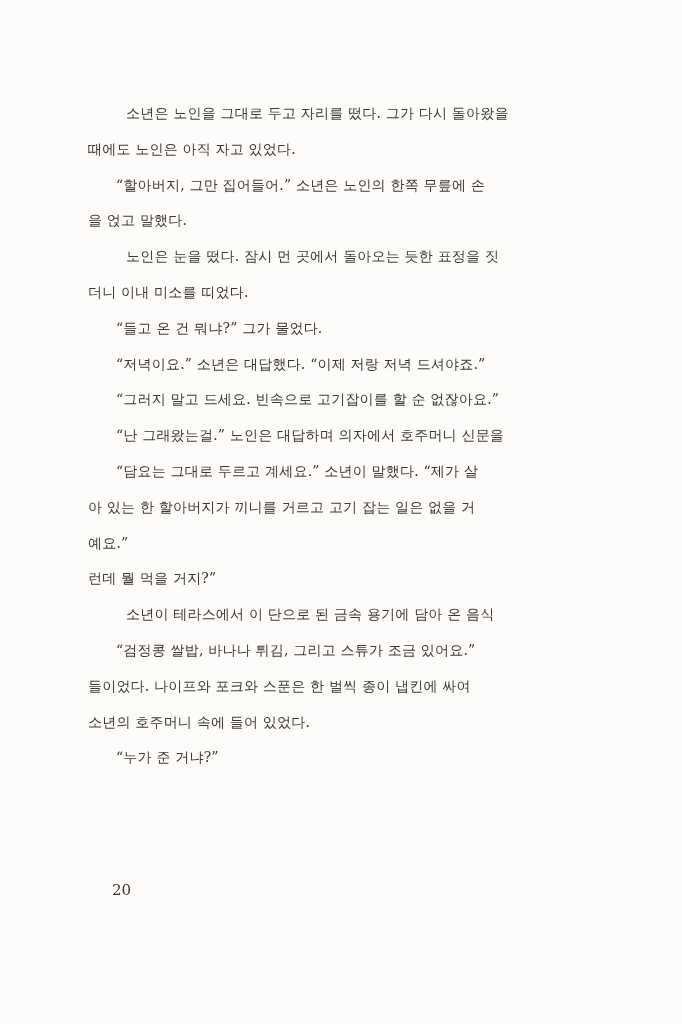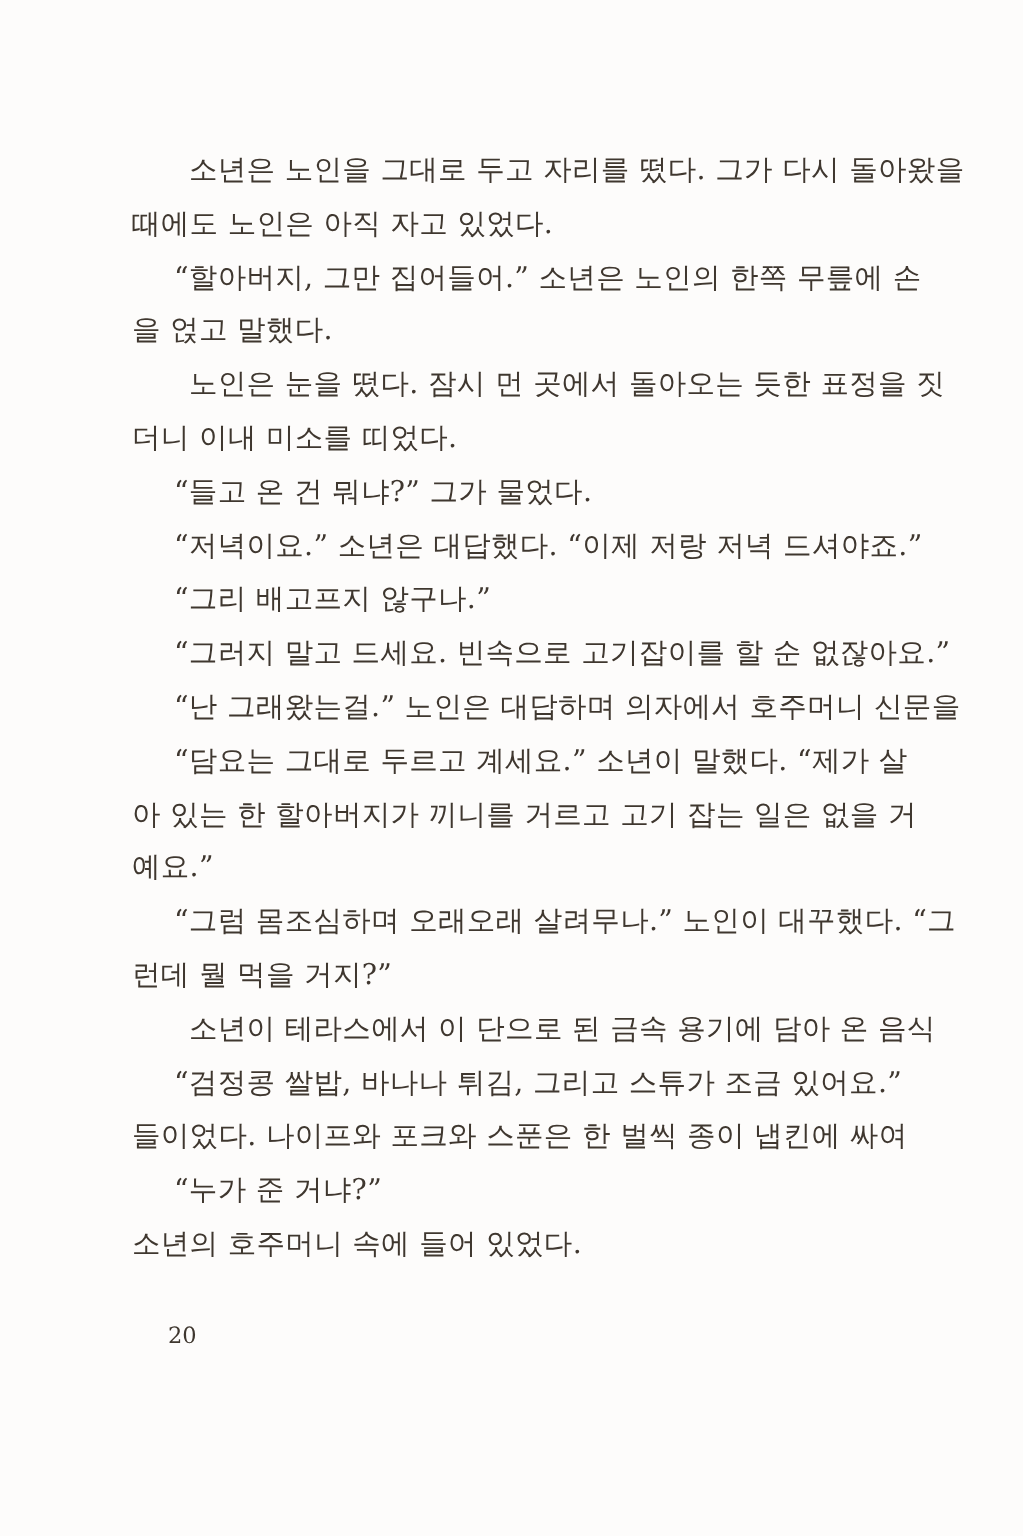--- a/index.html
+++ b/index.html
@@ -21,21 +21,21 @@
   .text-block {
     position: absolute;
     left: 88px;
     top: 96px;
     width: 480px;
     color: var(--ink, #3f372f);
   }
   .line {
     height: 35.8px;
     line-height: 35.8px;
-    font-size: 19px;
+    font-size: 14px;
     letter-spacing: 0.2px;
     white-space: nowrap;
   }
   .line.indent-para {
     padding-left: 38px;
   }
   .line.indent-quote {
     padding-left: 28px;
   }
   .page-number {
@@ -53,28 +53,26 @@
 <div class="page">
   <div class="text-block">
       <div class="line indent-para">소년은 노인을 그대로 두고 자리를 떴다. 그가 다시 돌아왔을</div>
       <div class="line">때에도 노인은 아직 자고 있었다.</div>
       <div class="line indent-quote">“할아버지, 그만 집어들어.” 소년은 노인의 한쪽 무릎에 손</div>
       <div class="line">을 얹고 말했다.</div>
       <div class="line indent-para">노인은 눈을 떴다. 잠시 먼 곳에서 돌아오는 듯한 표정을 짓</div>
       <div class="line">더니 이내 미소를 띠었다.</div>
       <div class="line indent-quote">“들고 온 건 뭐냐?” 그가 물었다.</div>
       <div class="line indent-quote">“저녁이요.” 소년은 대답했다. “이제 저랑 저녁 드셔야죠.”</div>
-      <div class="line indent-quote">“그리 배고프지 않구나.”</div>
       <div class="line indent-quote">“그러지 말고 드세요. 빈속으로 고기잡이를 할 순 없잖아요.”</div>
       <div class="line indent-quote">“난 그래왔는걸.” 노인은 대답하며 의자에서 호주머니 신문을</div>
       <div class="line indent-quote">“담요는 그대로 두르고 계세요.” 소년이 말했다. “제가 살</div>
       <div class="line">아 있는 한 할아버지가 끼니를 거르고 고기 잡는 일은 없을 거</div>
       <div class="line">예요.”</div>
-      <div class="line indent-quote">“그럼 몸조심하며 오래오래 살려무나.” 노인이 대꾸했다. “그</div>
       <div class="line">런데 뭘 먹을 거지?”</div>
       <div class="line indent-para">소년이 테라스에서 이 단으로 된 금속 용기에 담아 온 음식</div>
       <div class="line indent-quote">“검정콩 쌀밥, 바나나 튀김, 그리고 스튜가 조금 있어요.”</div>
       <div class="line">들이었다. 나이프와 포크와 스푼은 한 벌씩 종이 냅킨에 싸여</div>
+      <div class="line">소년의 호주머니 속에 들어 있었다.</div>
       <div class="line indent-quote">“누가 준 거냐?”</div>
-      <div class="line">소년의 호주머니 속에 들어 있었다.</div>
     </div>
   <div class="page-number">20</div>
 </div>
 
 </body></html>

